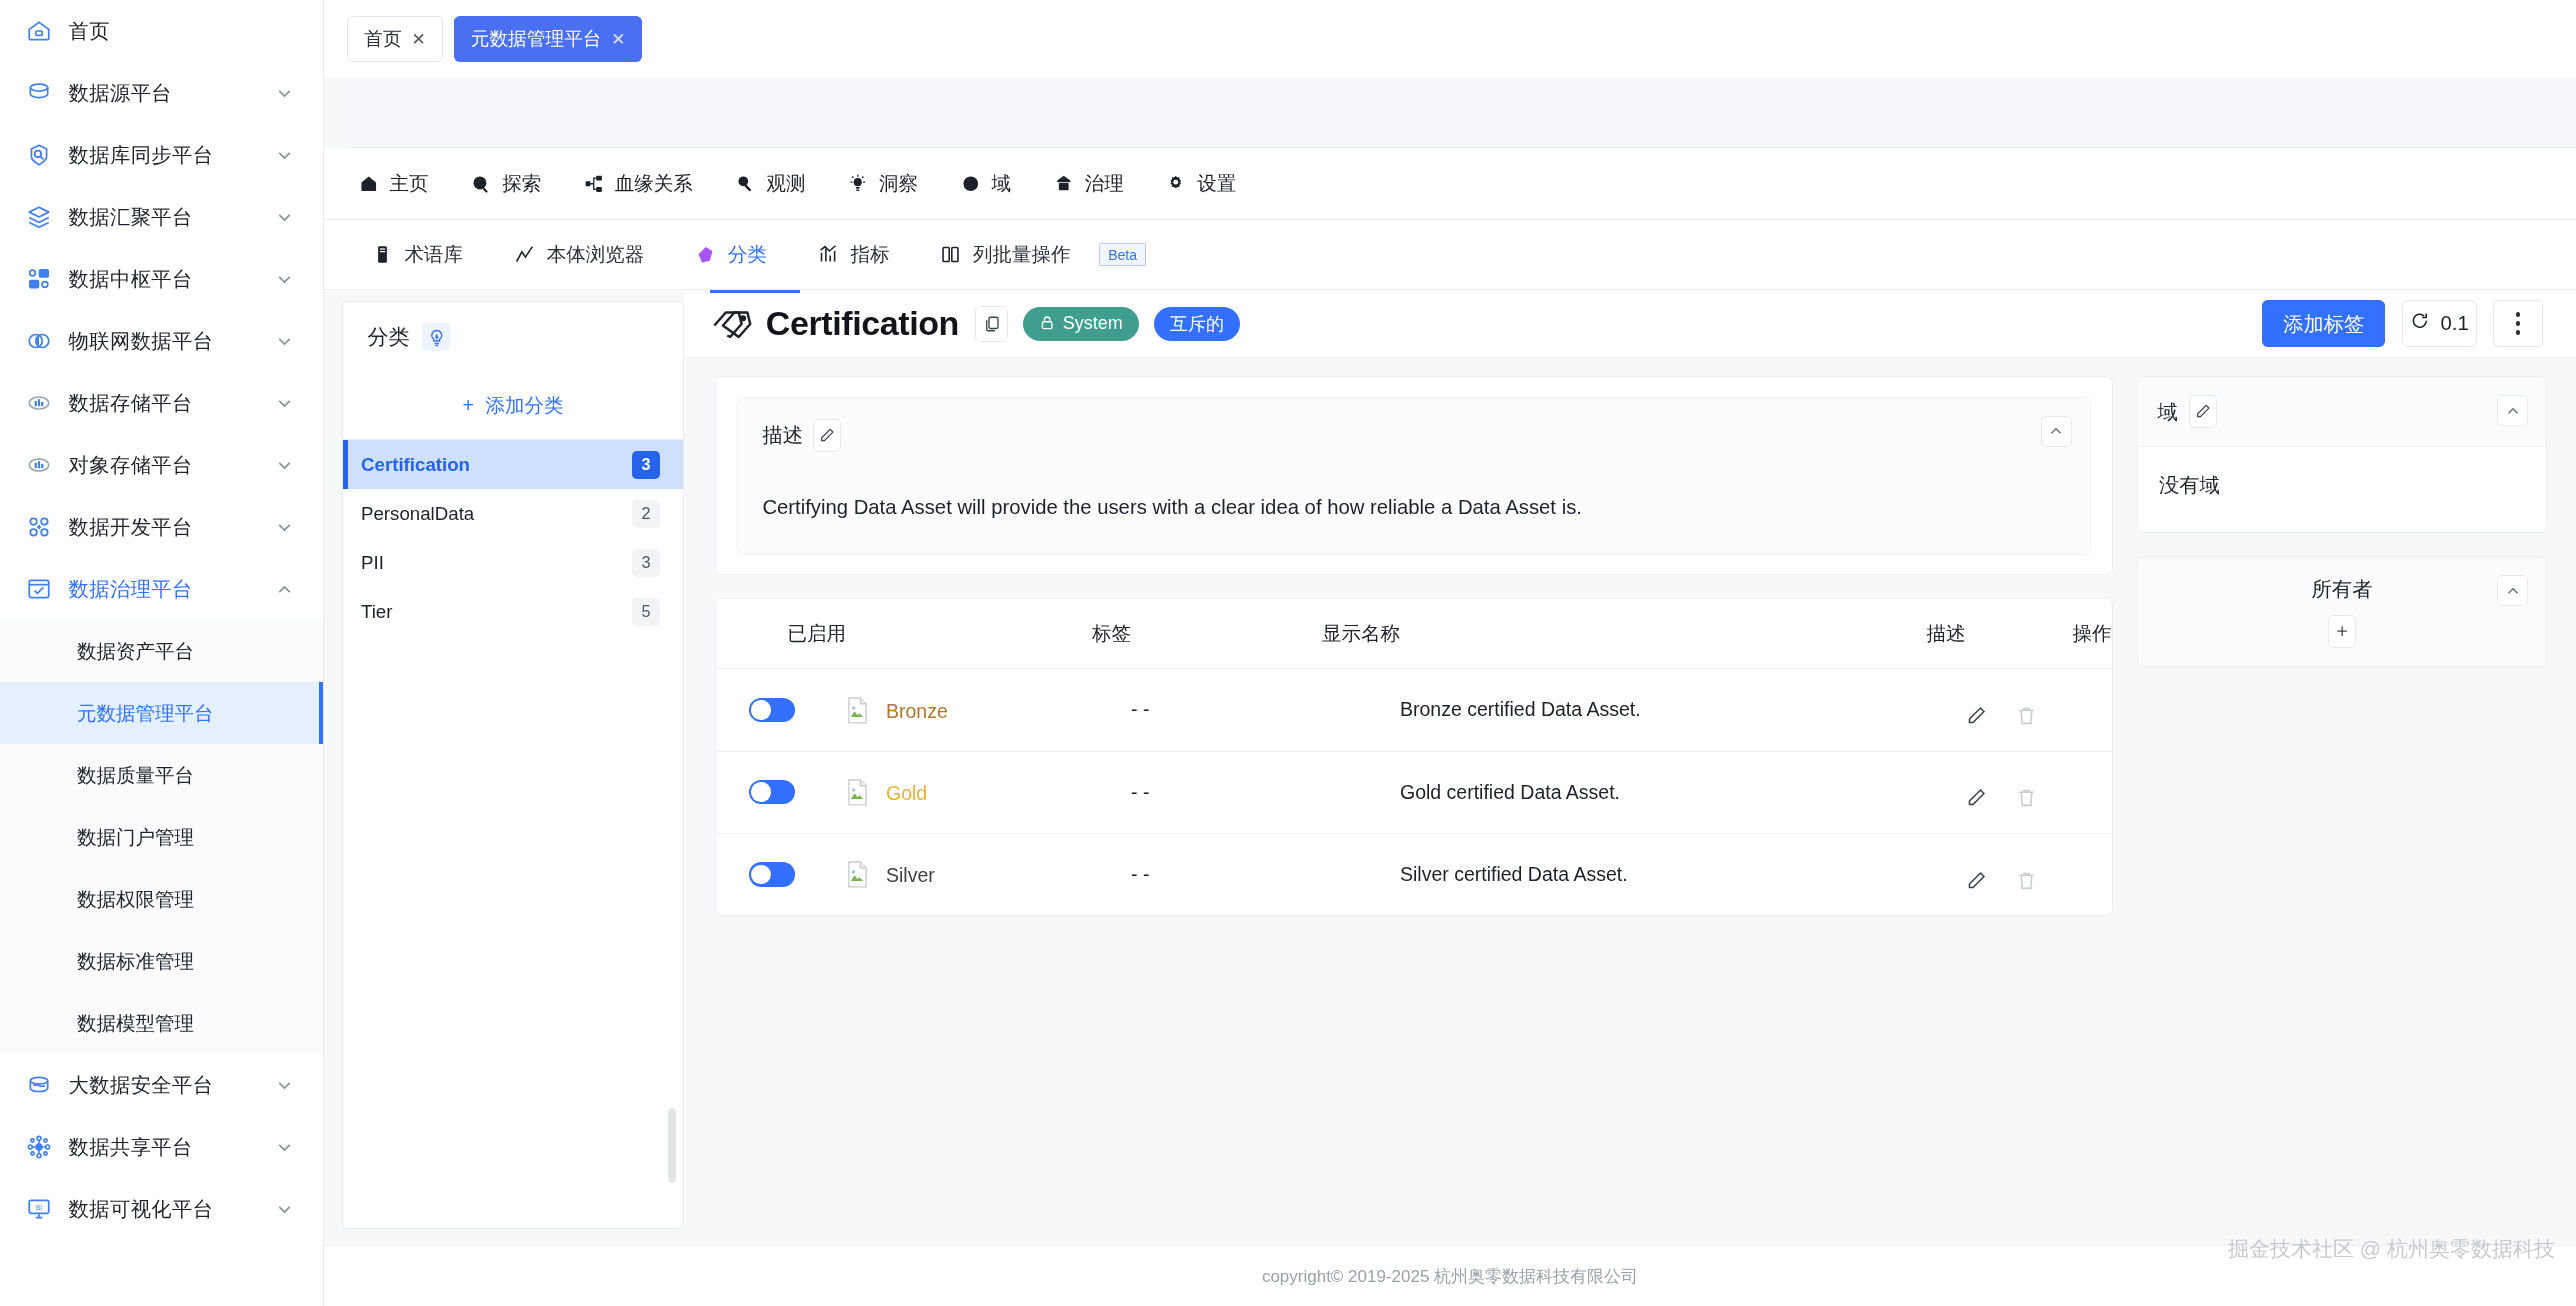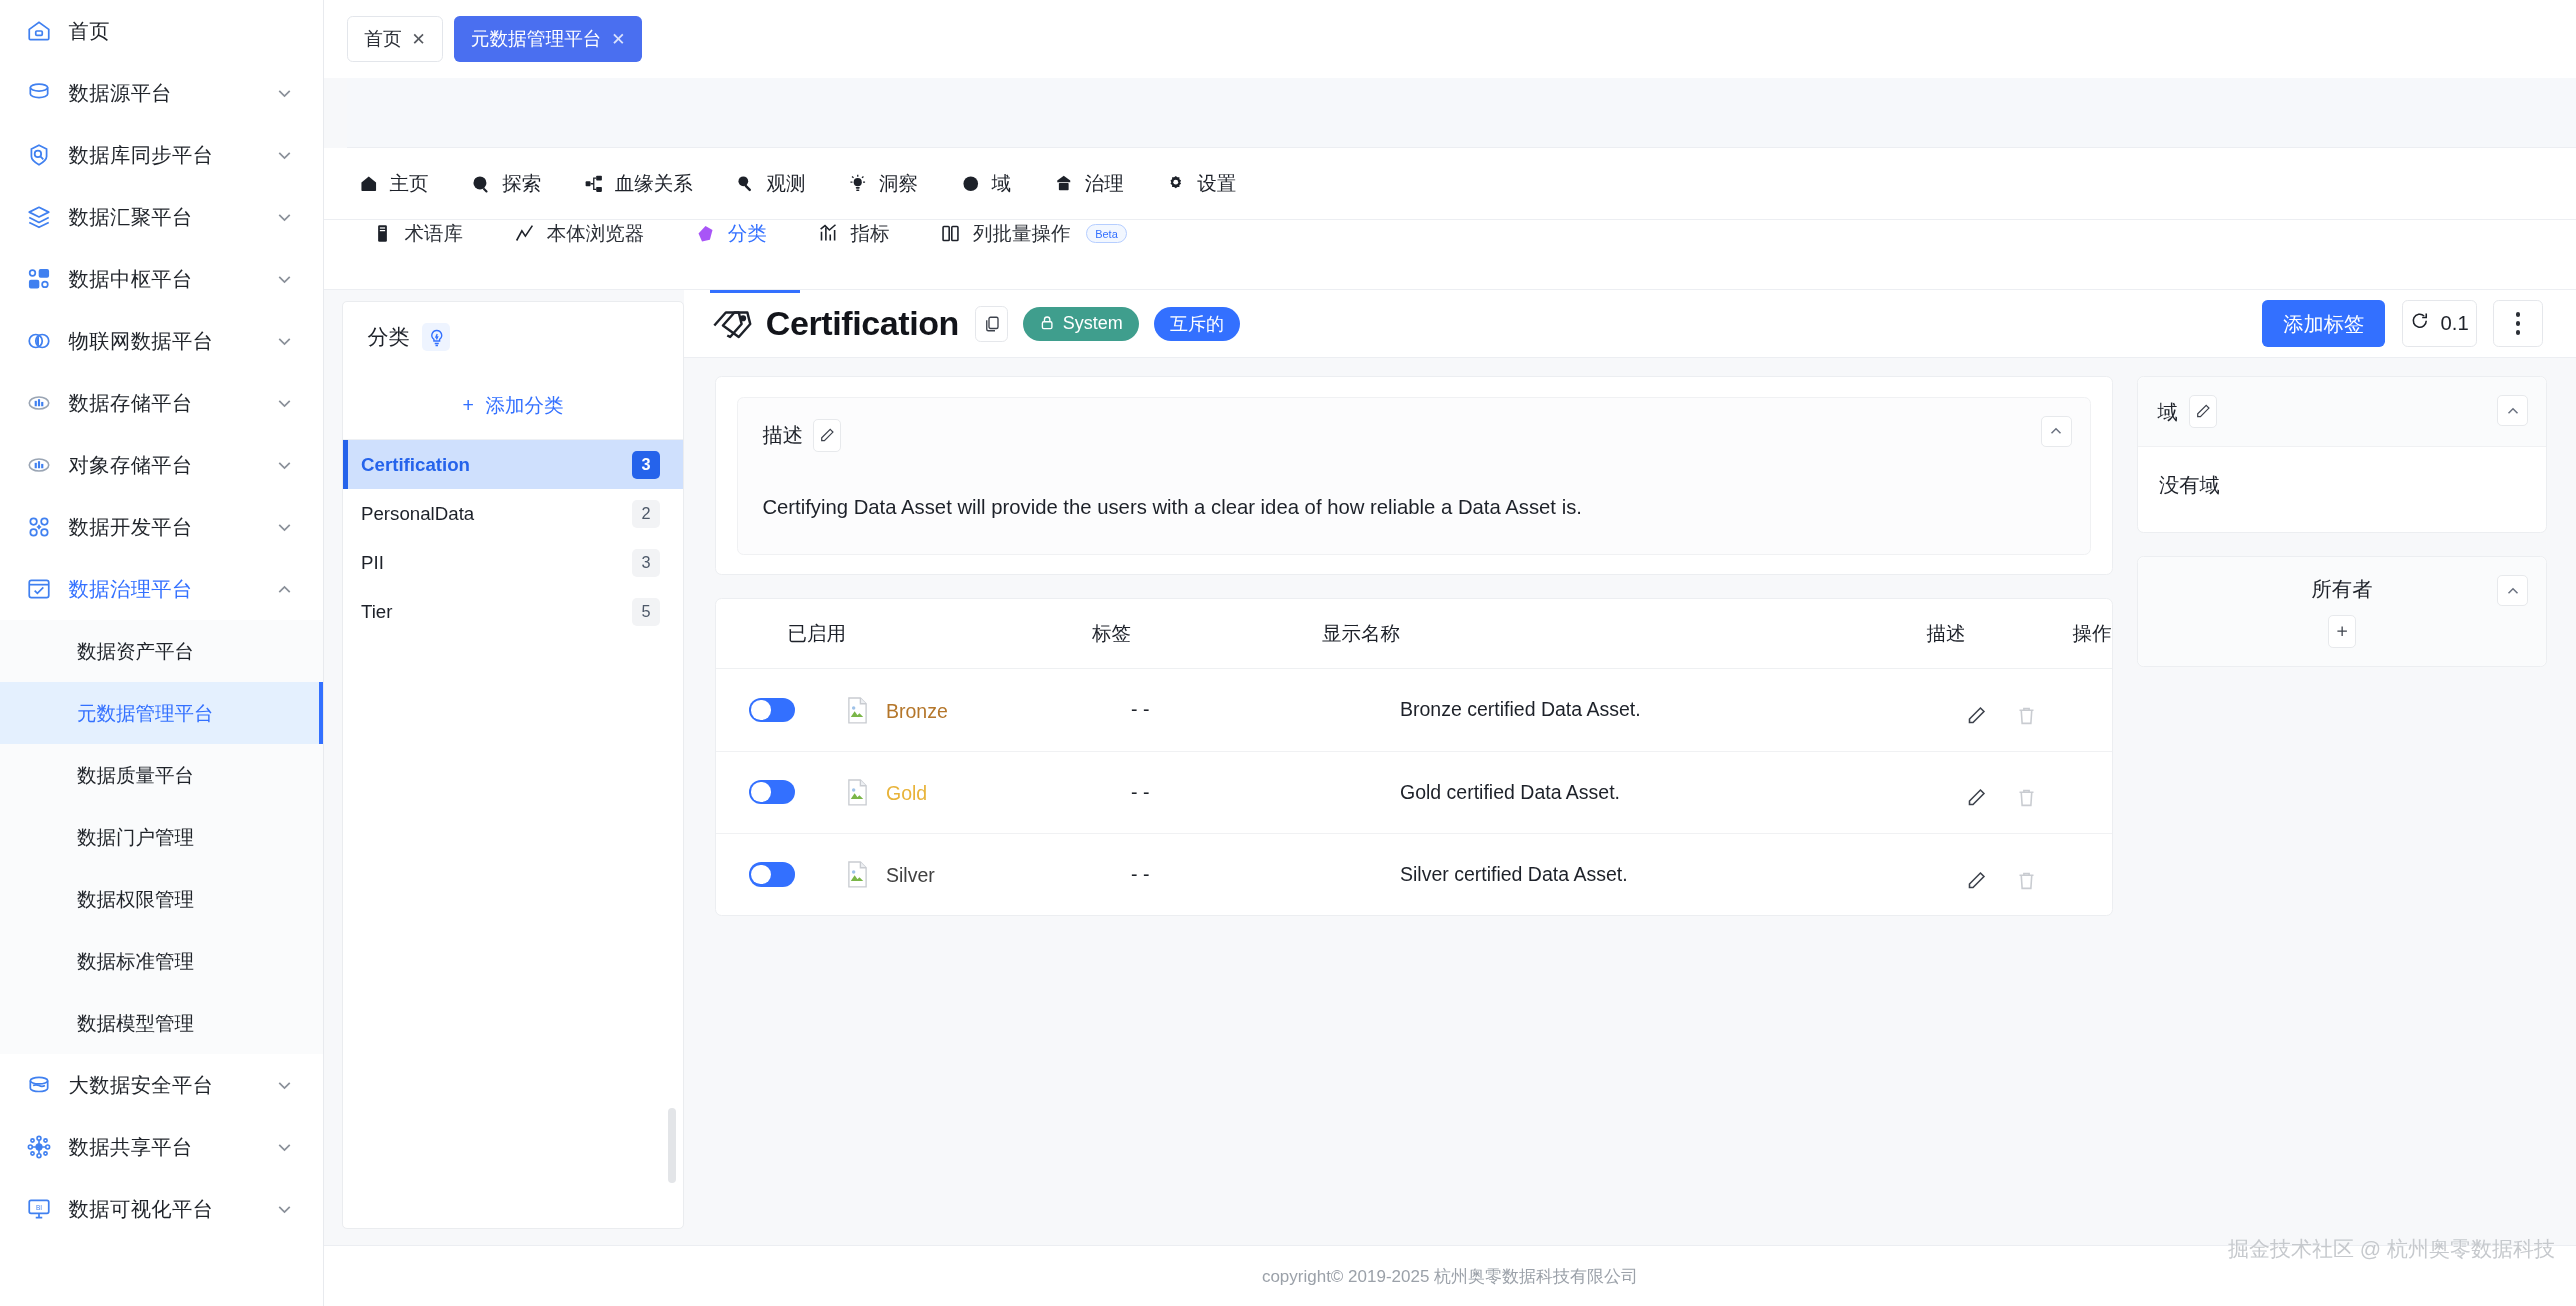--- a/index.html
+++ b/index.html
@@ -76,34 +76,34 @@
     border-bottom: 0.8px solid #eceef2;
   }
   .mnav {
     display: flex; align-items: center; gap: 10.6px;
     font-size: 19.5px; color: #1d2129; cursor: pointer; white-space: nowrap;
   }
   .mnav .gi { width: 21px; height: 21px; display:flex; align-items:center; justify-content:center; }
   .mnav .gi svg { width: 19.5px; height: 19.5px; fill: #1d2129; }
 
   .subtabs {
-    display: flex; align-items: flex-start; height: 70px;
+    display: flex; align-items: center; height: 70px;
     padding-left: 47px; gap: 50px; background: #fff;
     border-bottom: 0.8px solid #eceef2;
   }
   .stab {
     display: flex; align-items: center; gap: 10.6px;
     font-size: 19.5px; color: #2b2f36; cursor: pointer; white-space: nowrap;
   }
   .stab .gi { width: 23px; height: 23px; display:flex; align-items:center; justify-content:center; }
   .stab .gi svg { width: 21px; height: 21px; }
   .stab.active { color: #3370ff; }
   .beta {
-    font-size: 11px; color: #3370ff; border: 0.8px solid #b6ceff;
-    border-radius: 10px; padding: 2.4px 8.1px; background: #f2f7ff; margin-left: 5px;
+    font-size: 14px; color: #3370ff; border: 0.8px solid #b6ceff;
+    border-radius: 1px; padding: 2.4px 8.1px; background: #f2f7ff; margin-left: 18px;
   }
 
   
   .body { flex: 1; display: flex; min-height: 0; background: #f7f8fa; position: relative; }
 
   
   .clist {
     width: 342px; background: #fff; margin: 11.4px 0 0 18px;
     border: 0.8px solid #eaecef; border-radius: 4.9px;
     align-self: flex-start; height: 928px; position: relative;

